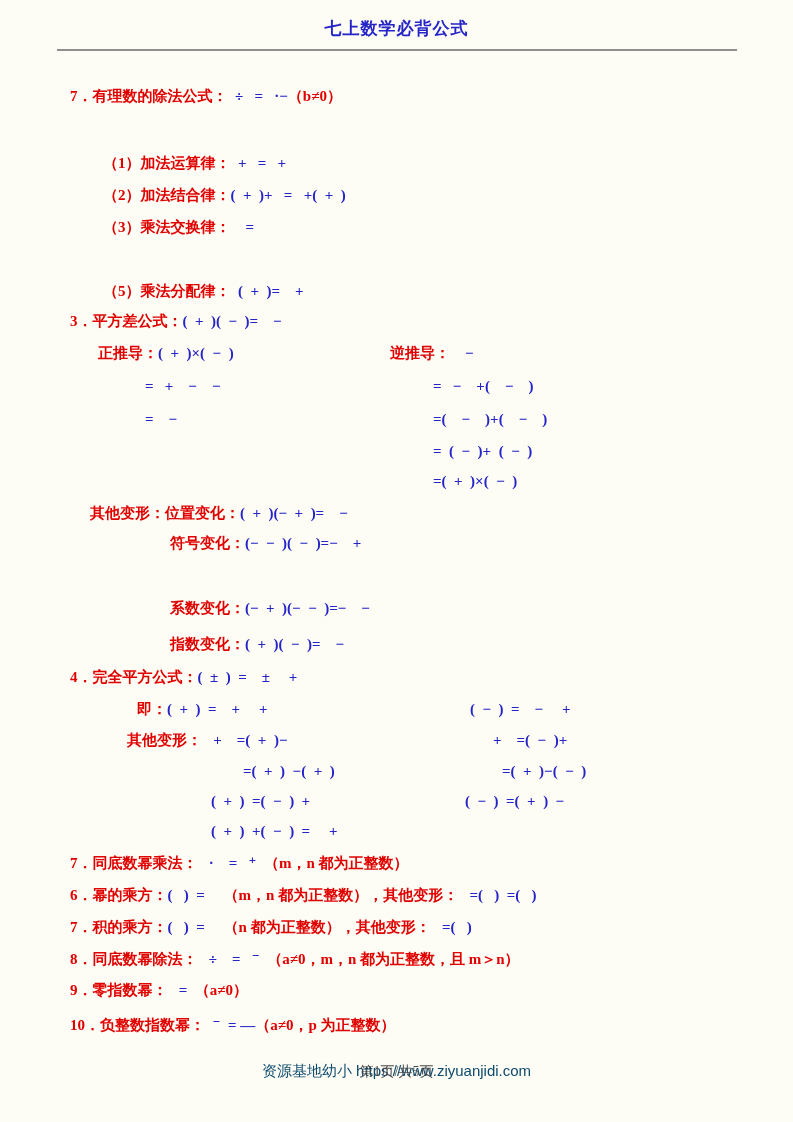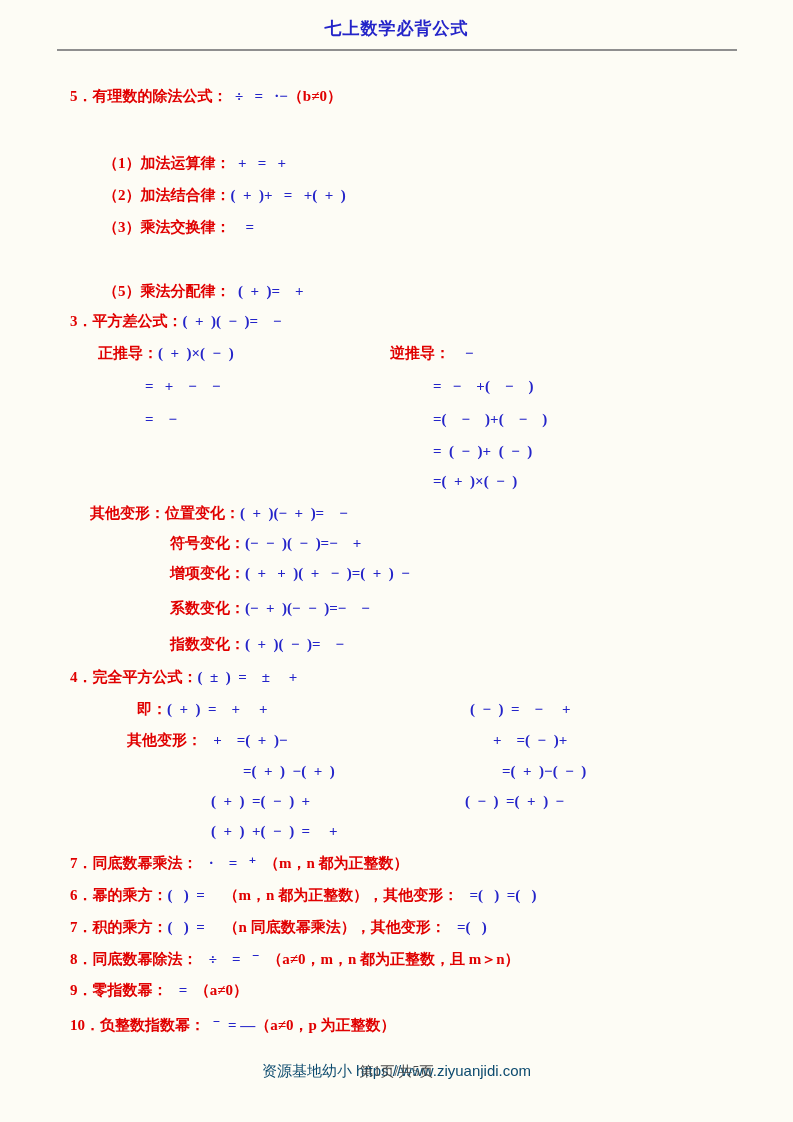--- a/index.html
+++ b/index.html
@@ -21,21 +21,21 @@
 </style>
 </head>
 <body>
 
 <div class="page">
 
   <div class="title">七上数学必背公式</div>
   <div class="rule"></div>
 
   <div class="ln" style="left:55px;top:66px">
-    <span class="r">5．有理数的除法公式：</span><span class="b">  ÷   =   ·−</span><span class="r">（b≠0）</span>
+    <span class="r">7．有理数的除法公式：</span><span class="b">  ÷   =   ·−</span><span class="r">（b≠0）</span>
   </div>
 
 
   <div class="ln" style="left:88px;top:133px">
     <span class="r">（1）加法运算律：</span><span class="b">  +   =   +</span>
   </div>
   <div class="ln" style="left:88px;top:165px">
     <span class="r">（2）加法结合律：</span><span class="b">(  +  )+   =   +(  +  )</span>
   </div>
   <div class="ln" style="left:88px;top:197px">
@@ -74,23 +74,20 @@
   <div class="ln" style="left:418px;top:451px">
     <span class="b">=(  +  )×(  −  )</span>
   </div>
 
   <div class="ln" style="left:75px;top:483px">
     <span class="r">其他变形：</span><span class="r">位置变化：</span><span class="b">(  +  )(−  +  )=    −</span>
   </div>
   <div class="ln" style="left:155px;top:513px">
     <span class="r">符号变化：</span><span class="b">(−  −  )(  −  )=−    +</span>
   </div>
-  <div class="ln" style="left:155px;top:543px">
-    <span class="r">增项变化：</span><span class="b">(  +   +  )(  +   −  )=(  +  )  −</span>
-  </div>
   <div class="ln" style="left:155px;top:578px">
     <span class="r">系数变化：</span><span class="b">(−  +  )(−  −  )=−    −</span>
   </div>
   <div class="ln" style="left:155px;top:614px">
     <span class="r">指数变化：</span><span class="b">(  +  )(  −  )=    −</span>
   </div>
 
   <div class="ln" style="left:55px;top:647px">
     <span class="r">4．完全平方公式：</span><span class="b">(  ±  )  =    ±     +</span>
   </div>
@@ -122,21 +119,21 @@
     <span class="b">(  +  )  +(  −  )  =     +</span>
   </div>
 
   <div class="ln" style="left:55px;top:833px">
     <span class="r">7．同底数幂乘法：</span><span class="b">   ·    =   ⁺  </span><span class="r">（m，n 都为正整数）</span>
   </div>
   <div class="ln" style="left:55px;top:865px">
     <span class="r">6．幂的乘方：</span><span class="b">(   )  =     </span><span class="r">（m，n 都为正整数），其他变形：</span><span class="b">   =(   )  =(   )</span>
   </div>
   <div class="ln" style="left:55px;top:897px">
-    <span class="r">7．积的乘方：</span><span class="b">(   )  =     </span><span class="r">（n 同底数幂乘法），其他变形：</span><span class="b">   =(   )</span>
+    <span class="r">7．积的乘方：</span><span class="b">(   )  =     </span><span class="r">（n 都为正整数），其他变形：</span><span class="b">   =(   )</span>
   </div>
   <div class="ln" style="left:55px;top:929px">
     <span class="r">8．同底数幂除法：</span><span class="b">   ÷    =   ⁻  </span><span class="r">（a≠0，m，n 都为正整数，且 m＞n）</span>
   </div>
   <div class="ln" style="left:55px;top:960px">
     <span class="r">9．零指数幂：</span><span class="b">   =  </span><span class="r">（a≠0）</span>
   </div>
   <div class="ln" style="left:55px;top:995px">
     <span class="r">10．负整数指数幂：</span><span class="b">  ⁻  = —</span><span class="r">（a≠0，p 为正整数）</span>
   </div>

